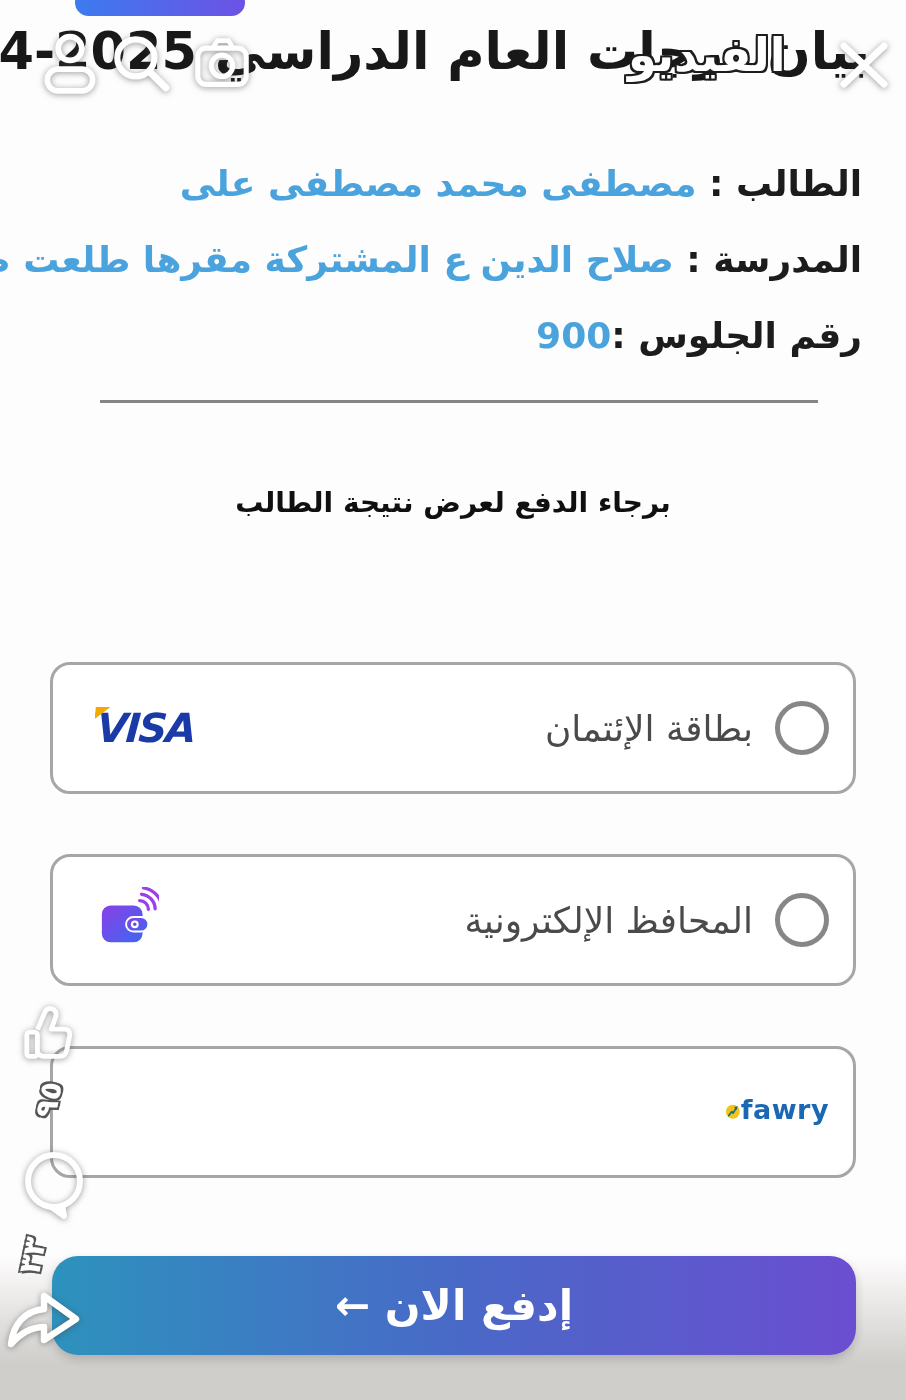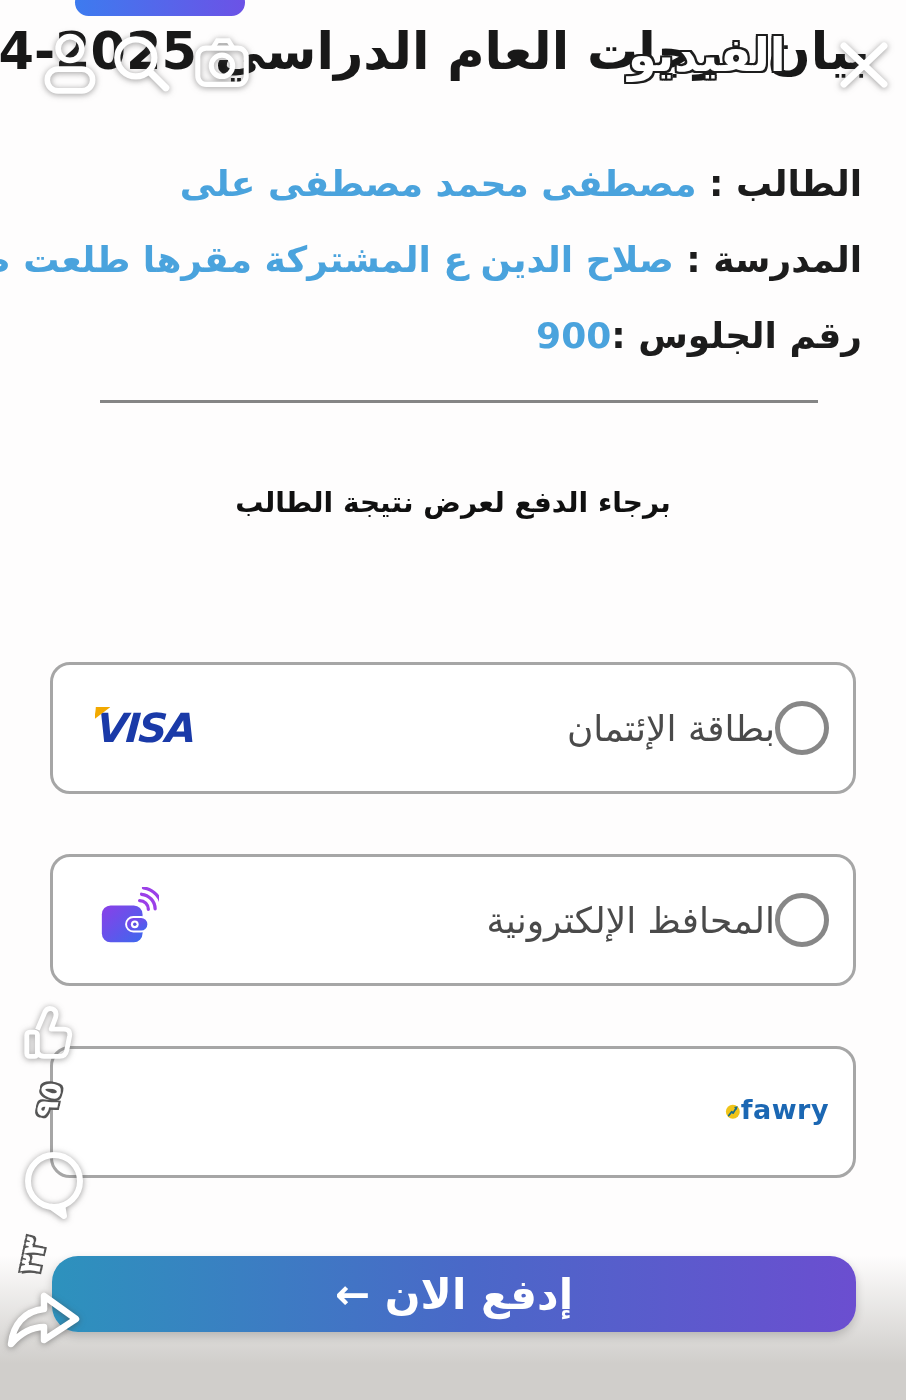--- a/index.html
+++ b/index.html
@@ -21,34 +21,34 @@
   .info .val { color:#4aa3dd; }
   .divider { position:absolute; top:400px; left:100px; right:88px; height:3px; background:#858585; }
   .instruction { position:absolute; top:486px; left:0; right:0; text-align:center;
     font-size:28px; font-weight:bold; color:#101010; }
   .cards { position:absolute; top:662px; left:50px; right:50px; display:flex; flex-direction:column; gap:60px; }
   .card {
     height:132px; background:#fff; border:3px solid #a6a6a6; border-radius:20px;
     display:flex; align-items:center; justify-content:space-between;
     padding:0 24px 0 44px;
   }
-  .card-right { display:flex; align-items:center; }
+  .card-right { display:flex; align-items:center; gap:22px; }
   .radio { width:54px; height:54px; border:5px solid #878787; border-radius:50%; background:#fff; flex:0 0 auto; }
   .card-label { font-size:36px; color:#4a4a4a; white-space:nowrap; }
   
   .visa { position:relative; font-style:italic; font-weight:900; font-size:40px;
     color:#1a3aa8; letter-spacing:-2px; transform:skewX(-4deg); direction:ltr; }
   .visa-flame { position:absolute; top:2px; left:-3px; width:15px; height:12px;
     background:#f2a900; clip-path:polygon(0 0, 100% 0, 0 100%); }
   
   .fawry-wrap { display:flex; flex-direction:row; align-items:center; direction:ltr; width:104px; }
   .fawry-text { font-size:27px; font-weight:bold; color:#1b67b3; margin-top:-6px; letter-spacing:0.5px; }
   
   .pay-button {
-    position:absolute; top:1256px; left:52px; right:50px; height:76px;
+    position:absolute; top:1256px; left:52px; right:50px; height:99px;
     border-radius:26px; border:none; cursor:pointer;
     background:linear-gradient(90deg,#2d92bd 0%,#4a68c8 52%,#6b4ed0 100%);
     color:#fff; font-size:42px; font-weight:bold; font-family:inherit;
     display:flex; align-items:center; justify-content:center;
     box-shadow:0 4px 10px rgba(0,0,0,0.18);
   }
   .bottom-band { position:absolute; left:0; right:0; bottom:0; height:145px; z-index:1;
     background:linear-gradient(to bottom, rgba(208,206,203,0) 0%, #d0cecb 75%); }
   
   .overlay { position:absolute; inset:0; z-index:5; pointer-events:none;padding-left:22px; }

